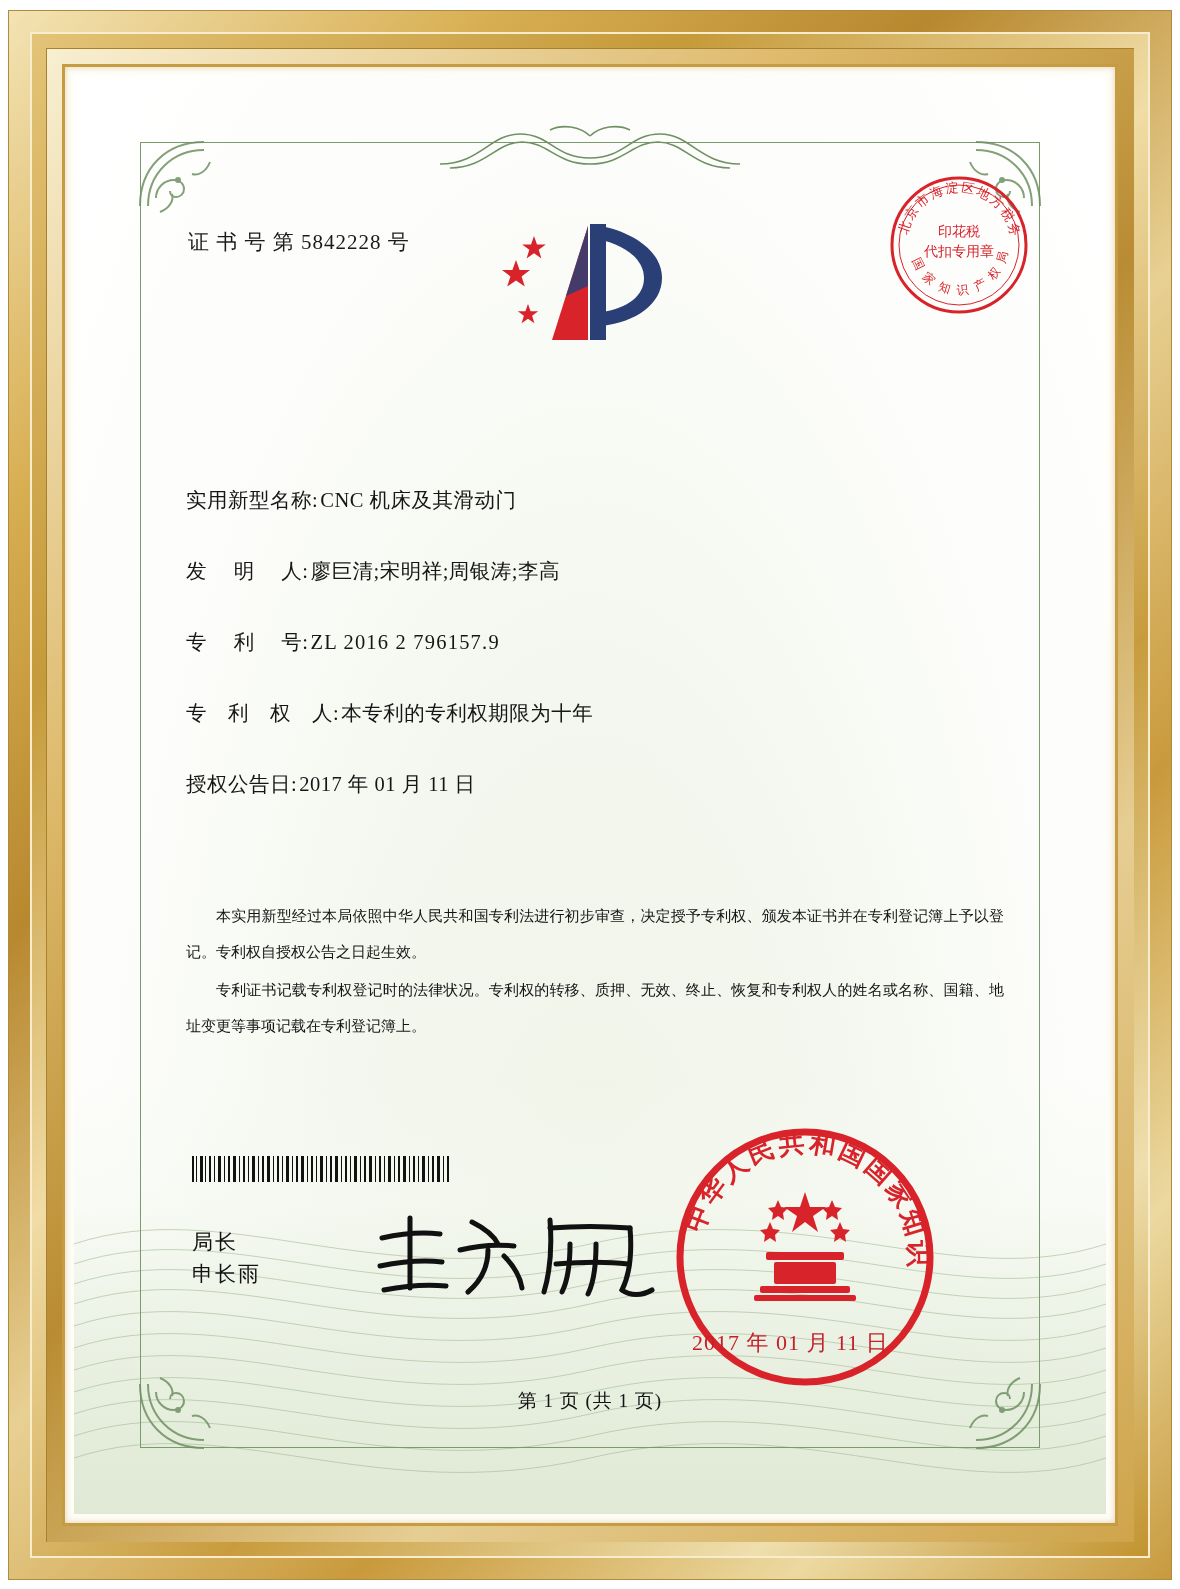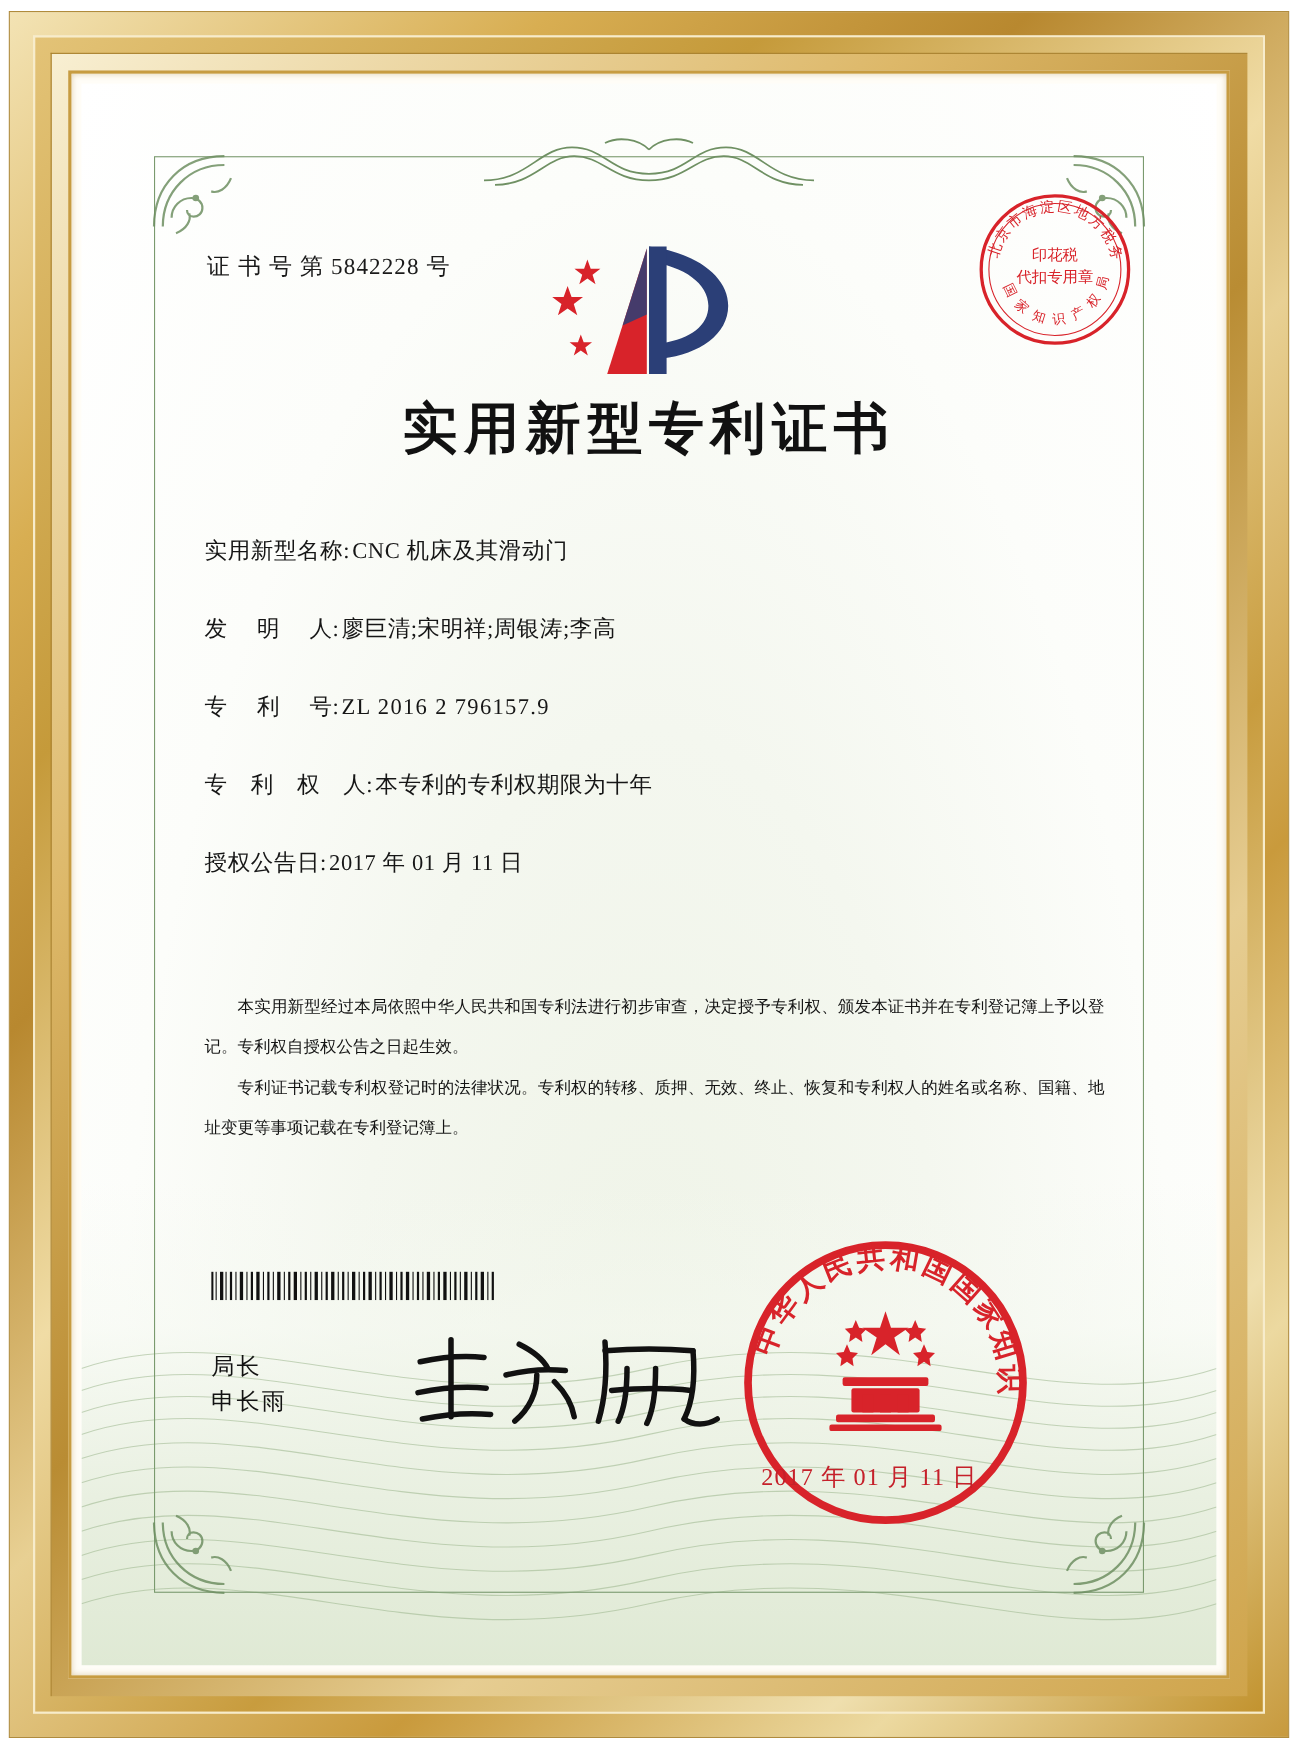--- a/index.html
+++ b/index.html
@@ -334,21 +334,20 @@
         <text font-size="13" fill="#d8232a" font-family="'DejaVu Sans', sans-serif" letter-spacing="2">
           <textPath href="#arcTop" startOffset="6%">北京市海淀区地方税务局</textPath>
         </text>
         <text font-size="12" fill="#d8232a" font-family="'DejaVu Sans', sans-serif" letter-spacing="2">
           <textPath href="#arcBot" startOffset="10%">国 家 知 识 产 权 局</textPath>
         </text>
         <text x="71" y="62" font-size="14" fill="#d8232a" text-anchor="middle" font-family="'DejaVu Sans', sans-serif">印花税</text>
         <text x="71" y="82" font-size="14" fill="#d8232a" text-anchor="middle" font-family="'DejaVu Sans', sans-serif">代扣专用章</text>
       </svg>
 
-      <div class="title">实用新型专利证书</div>
 
       <div class="fields">
         <div class="field-row">
           <span class="field-label">实用新型名称:</span>
           <span class="field-value">CNC 机床及其滑动门</span>
         </div>
         <div class="field-row">
           <span class="field-label">发　 明　 人:</span>
           <span class="field-value">廖巨清;宋明祥;周银涛;李高</span>
         </div>
@@ -476,16 +475,17 @@
           <rect x="110" y="142" width="10" height="16"></rect>
           <rect x="126" y="142" width="10" height="16"></rect>
           <rect x="142" y="142" width="10" height="16"></rect>
           <rect x="86" y="160" width="90" height="7" rx="2"></rect>
           <rect x="80" y="169" width="102" height="6" rx="2"></rect>
         </g>
       </svg>
 
       <div class="seal-date">2017 年 01 月 11 日</div>
 
+      <div class="page-footer">第 1 页 (共 1 页)</div>
 
     </div>
   </div>
 </div>
 
 </body></html>

